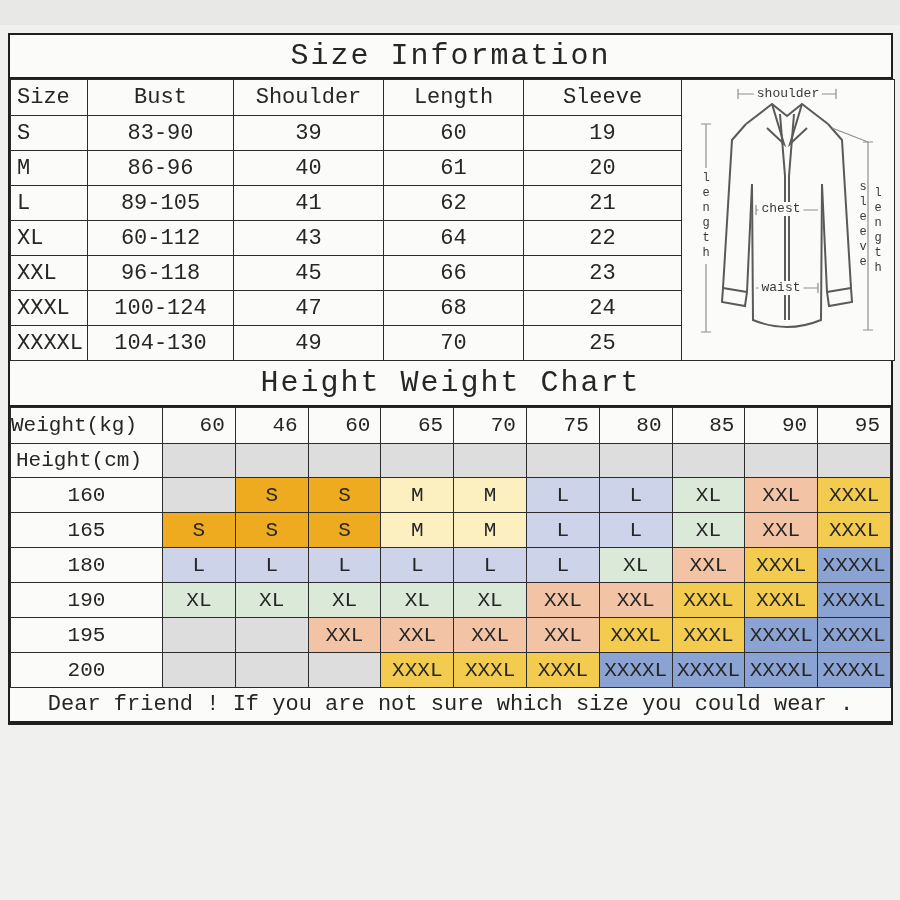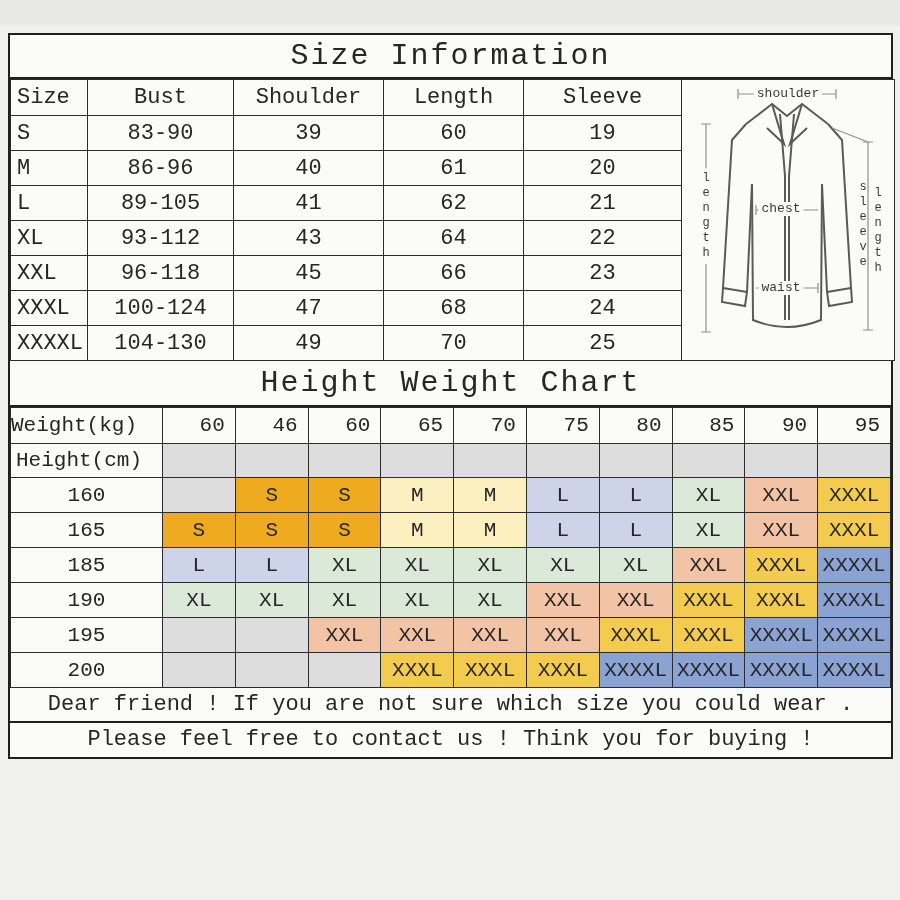--- a/index.html
+++ b/index.html
@@ -146,21 +146,21 @@
           </tr>
       <tr>
             <td class="c-size">L</td>
             <td>89-105</td>
             <td>41</td>
             <td>62</td>
             <td>21</td>
           </tr>
       <tr>
             <td class="c-size">XL</td>
-            <td>93-112</td>
+            <td>60-112</td>
             <td>43</td>
             <td>64</td>
             <td>22</td>
           </tr>
       <tr>
             <td class="c-size">XXL</td>
             <td>96-118</td>
             <td>45</td>
             <td>66</td>
             <td>23</td>
@@ -246,27 +246,27 @@
             <td style="background: rgb(238, 171, 32);">S</td>
             <td style="background: rgb(253, 240, 192);">M</td>
             <td style="background: rgb(253, 240, 192);">M</td>
             <td style="background: rgb(205, 212, 234);">L</td>
             <td style="background: rgb(205, 212, 234);">L</td>
             <td style="background: rgb(219, 234, 216);">XL</td>
             <td style="background: rgb(242, 196, 165);">XXL</td>
             <td style="background: rgb(243, 203, 78);">XXXL</td>
           </tr>
       <tr>
-            <td>185</td>
-            <td style="background: rgb(205, 212, 234);">L</td>
-            <td style="background: rgb(205, 212, 234);">L</td>
-            <td style="background: rgb(219, 234, 216);">XL</td>
-            <td style="background: rgb(219, 234, 216);">XL</td>
-            <td style="background: rgb(219, 234, 216);">XL</td>
-            <td style="background: rgb(219, 234, 216);">XL</td>
+            <td>180</td>
+            <td style="background: rgb(205, 212, 234);">L</td>
+            <td style="background: rgb(205, 212, 234);">L</td>
+            <td style="background: rgb(205, 212, 234);">L</td>
+            <td style="background: rgb(205, 212, 234);">L</td>
+            <td style="background: rgb(205, 212, 234);">L</td>
+            <td style="background: rgb(205, 212, 234);">L</td>
             <td style="background: rgb(219, 234, 216);">XL</td>
             <td style="background: rgb(242, 196, 165);">XXL</td>
             <td style="background: rgb(243, 203, 78);">XXXL</td>
             <td style="background: rgb(138, 163, 211);">XXXXL</td>
           </tr>
       <tr>
             <td>190</td>
             <td style="background: rgb(219, 234, 216);">XL</td>
             <td style="background: rgb(219, 234, 216);">XL</td>
             <td style="background: rgb(219, 234, 216);">XL</td>
@@ -301,16 +301,15 @@
             <td style="background: rgb(243, 203, 78);">XXXL</td>
             <td style="background: rgb(138, 163, 211);">XXXXL</td>
             <td style="background: rgb(138, 163, 211);">XXXXL</td>
             <td style="background: rgb(138, 163, 211);">XXXXL</td>
             <td style="background: rgb(138, 163, 211);">XXXXL</td>
           </tr>
     </tbody>
       </table>
 
     <div class="footer-line f1">Dear friend ! If you are not sure which size you could wear .</div>
-    <div class="footer-line f2">Please feel free to contact us ! Think you for buying !</div>
 
   </div>
 </div>
 
 </body></html>

